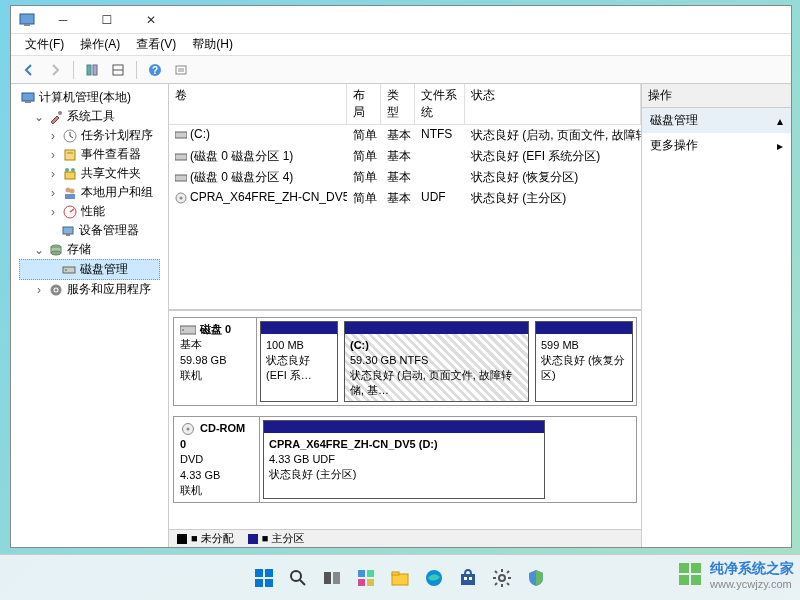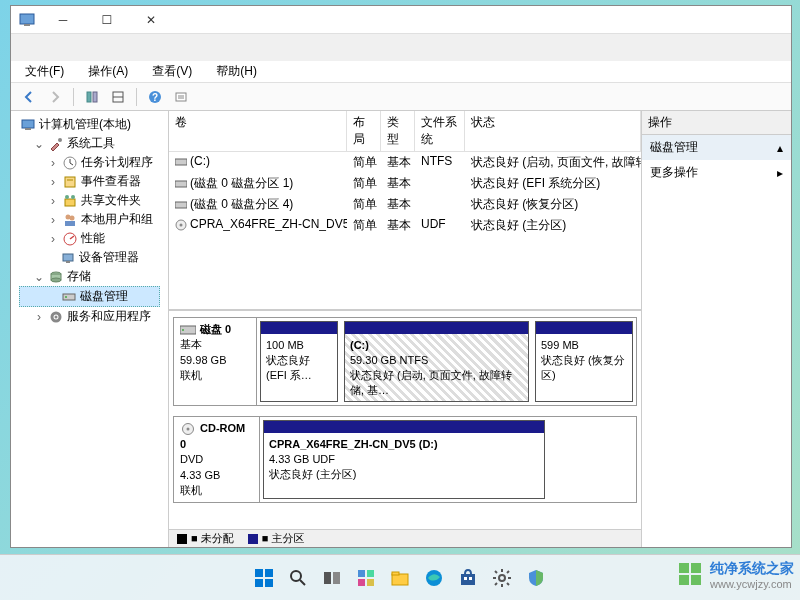--- a/index.html
+++ b/index.html
@@ -5,21 +5,21 @@
 * { box-sizing: border-box; margin: 0; padding: 0; }
 body { font-family: "Microsoft YaHei", "Segoe UI", sans-serif; font-size: 12px; background: linear-gradient(135deg, #7dd3e8, #a8e0c8); width: 800px; height: 600px; overflow: hidden; position: relative; }
 
 .window { position: absolute; left: 10px; top: 5px; right: 8px; bottom: 52px; background: #f0f0f0; border: 1px solid #888; display: flex; flex-direction: column; }
 
 .titlebar { height: 28px; background: #fff; display: flex; align-items: center; padding-left: 8px; border-bottom: 1px solid #e0e0e0; }
 .titlebar .ticon { width: 16px; height: 16px; margin-right: 6px; }
 .titlebar .title { flex: 1; font-size: 12px; }
 .titlebar .btn { width: 44px; height: 28px; display: flex; align-items: center; justify-content: center; color: #333; }
 
-.menubar { height: 22px; background: #fff; display: flex; align-items: center; padding-left: 8px; gap: 12px; border-bottom: 1px solid #e0e0e0; margin-top: 27px; }
+.menubar { height: 22px; background: #fff; display: flex; align-items: center; padding-left: 8px; gap: 4px; border-bottom: 1px solid #e0e0e0; }
 .menubar span { padding: 2px 6px; font-size: 12px; }
 
 .toolbar { height: 28px; background: #fafafa; display: flex; align-items: center; padding: 0 6px; gap: 2px; border-bottom: 1px solid #ccc; }
 .toolbar .tbtn { width: 24px; height: 24px; display: flex; align-items: center; justify-content: center; border-radius: 2px; }
 .toolbar .tsep { width: 1px; height: 18px; background: #ccc; margin: 0 4px; }
 
 .body { flex: 1; display: flex; min-height: 0; }
 
 .left { width: 158px; background: #fff; border-right: 1px solid #ccc; padding: 4px 8px; overflow: auto; }
 .node { display: flex; align-items: center; padding: 1px 2px; gap: 4px; white-space: nowrap; }

